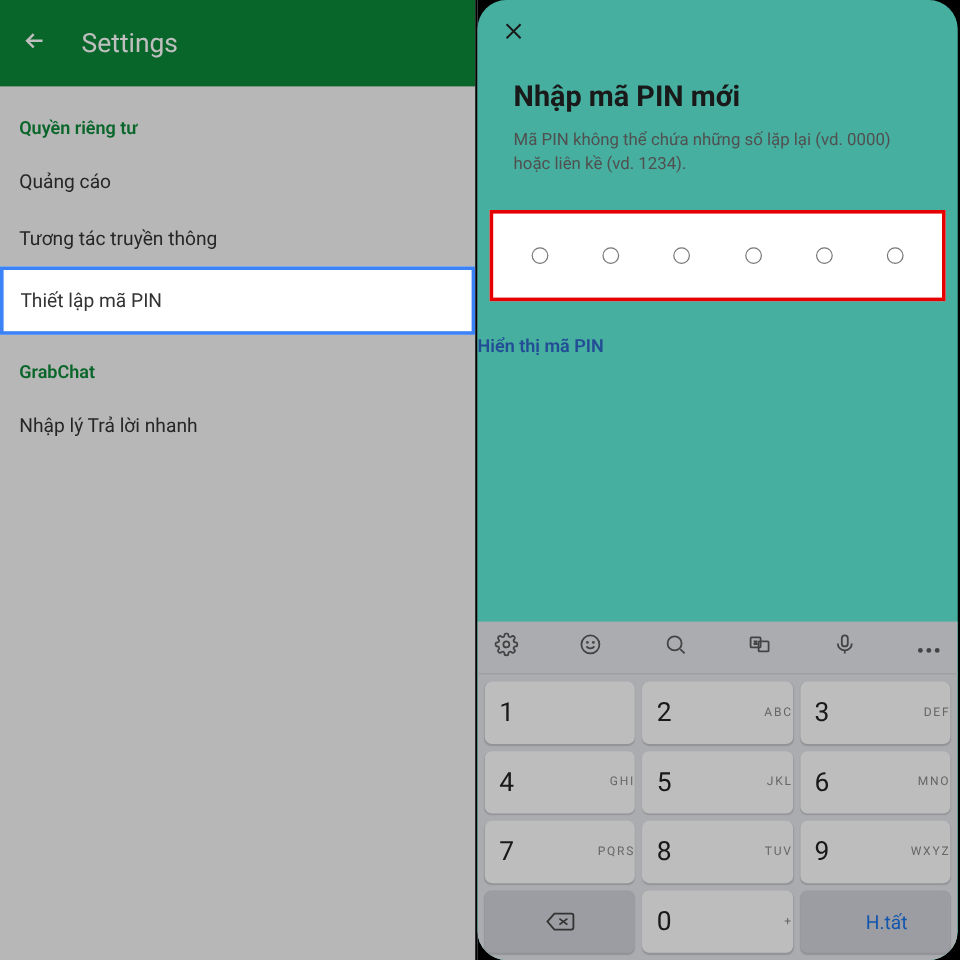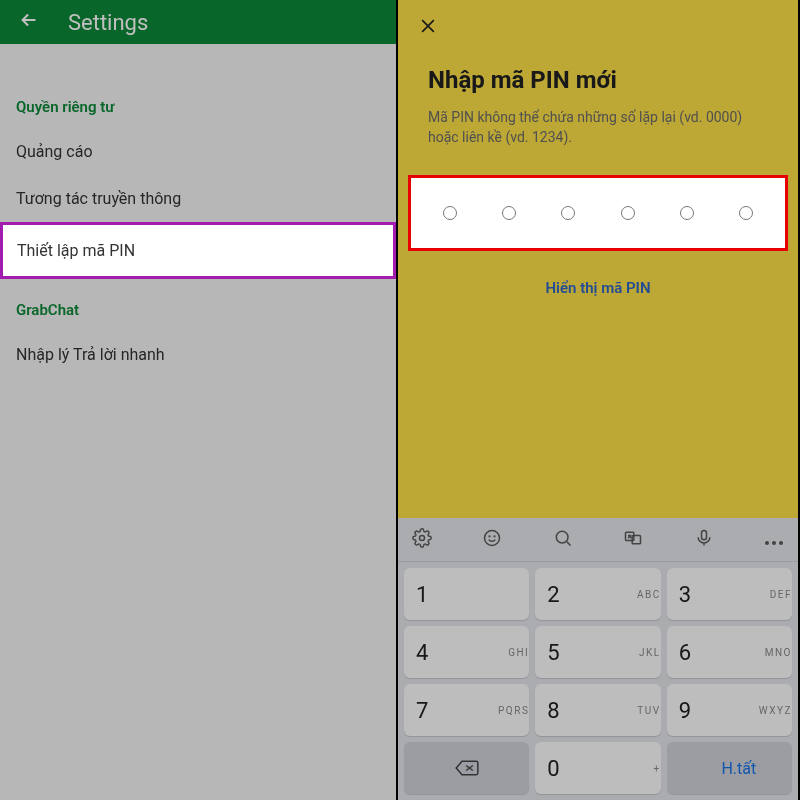--- a/index.html
+++ b/index.html
@@ -1,40 +1,40 @@
 <!DOCTYPE html>
 <html><head>
   <meta charset="utf-8">
   <style>
     * { box-sizing: border-box; margin: 0; padding: 0; font-family: -apple-system, BlinkMacSystemFont, 'Segoe UI', Roboto, Arial, sans-serif; }
     body { width: 800px; height: 800px; display: flex; background: #000; overflow: hidden; }
     .panel { width: 398px; height: 800px; position: relative; overflow: hidden; }
     .panel-left { background: #f5f5f5; border-right: 2px solid #000; }
-    .panel-right { background: #fde047; width: 400px; }
+    .panel-right { background: #5eead4; width: 400px; border-radius: 24px; }
     .dim-overlay { position: absolute; inset: 0; background: rgba(0,0,0,0.25); pointer-events: none; z-index: 5; }
 
     
-    .app-bar { background: #0d8838; color: #fff; height: 44px; display: flex; align-items: center; padding: 0 18px; gap: 28px; }
+    .app-bar { background: #0d8838; color: #fff; height: 72px; display: flex; align-items: center; padding: 0 18px; gap: 28px; }
     .back-icon { color: #fff; font-size: 22px; line-height: 1; }
     .app-bar-title { font-size: 22px; font-weight: 400; }
-    .settings-list { padding: 32px 0; }
+    .settings-list { padding: 4px 0; }
     .section-header { color: #0d8838; font-size: 15px; font-weight: 600; padding: 22px 16px 12px; }
     .list-item { color: #333; font-size: 16px; padding: 14px 16px; background: transparent; }
-    .list-item.highlighted { background: #fff; border: 3px solid #a21caf; padding: 16px 14px; position: relative; z-index: 10; }
+    .list-item.highlighted { background: #fff; border: 3px solid #3b82f6; padding: 16px 14px; position: relative; z-index: 10; }
 
     
     .right-inner { height: 100%; display: flex; flex-direction: column; position: relative; }
     .close-bar { height: 56px; display: flex; align-items: center; padding: 0 20px; }
     .close-icon { font-size: 24px; color: #222; font-weight: 300; }
     .pin-content { padding: 10px 30px 0; }
     .pin-title { font-size: 24px; font-weight: 700; color: #222; margin-bottom: 14px; }
     .pin-hint { font-size: 14px; color: #6b6b6b; line-height: 1.4; }
     .pin-dots-box { margin: 28px 10px 0; border: 3px solid #e60000; background: #fff; padding: 28px 32px; display: flex; justify-content: space-between; align-items: center; position: relative; z-index: 10; }
     .pin-dot { width: 14px; height: 14px; border: 1.5px solid #777; border-radius: 50%; }
-    .show-pin { text-align: center; margin-top: 28px; color: #2e66c7; font-size: 15px; font-weight: 600; }
+    .show-pin { margin-top: 28px; color: #2e66c7; font-size: 15px; font-weight: 600; }
 
     
     .keyboard { position: absolute; bottom: 0; left: 0; right: 0; background: #e4e6eb; }
     .kb-toolbar { height: 44px; display: flex; align-items: center; justify-content: space-between; padding: 0 14px; color: #5a5a5a; border-bottom: 1px solid #d0d2d7; }
     .kb-tool { font-size: 18px; }
     .kb-grid { display: grid; grid-template-columns: repeat(3, 1fr); gap: 6px; padding: 6px; }
     .kb-key { background: #fdfdfd; border-radius: 6px; height: 52px; display: flex; align-items: baseline; padding: 8px 12px; gap: 10px; position: relative; box-shadow: 0 1px 1px rgba(0,0,0,0.15); }
     .kb-key .num { font-size: 22px; color: #222; font-weight: 400; align-self: center; }
     .kb-key .letters { font-size: 10px; color: #888; letter-spacing: 1.5px; position: absolute; right: 0; top: 50%; transform: translateY(-50%); }
     .kb-key.muted { background: #cfd2d8; }

